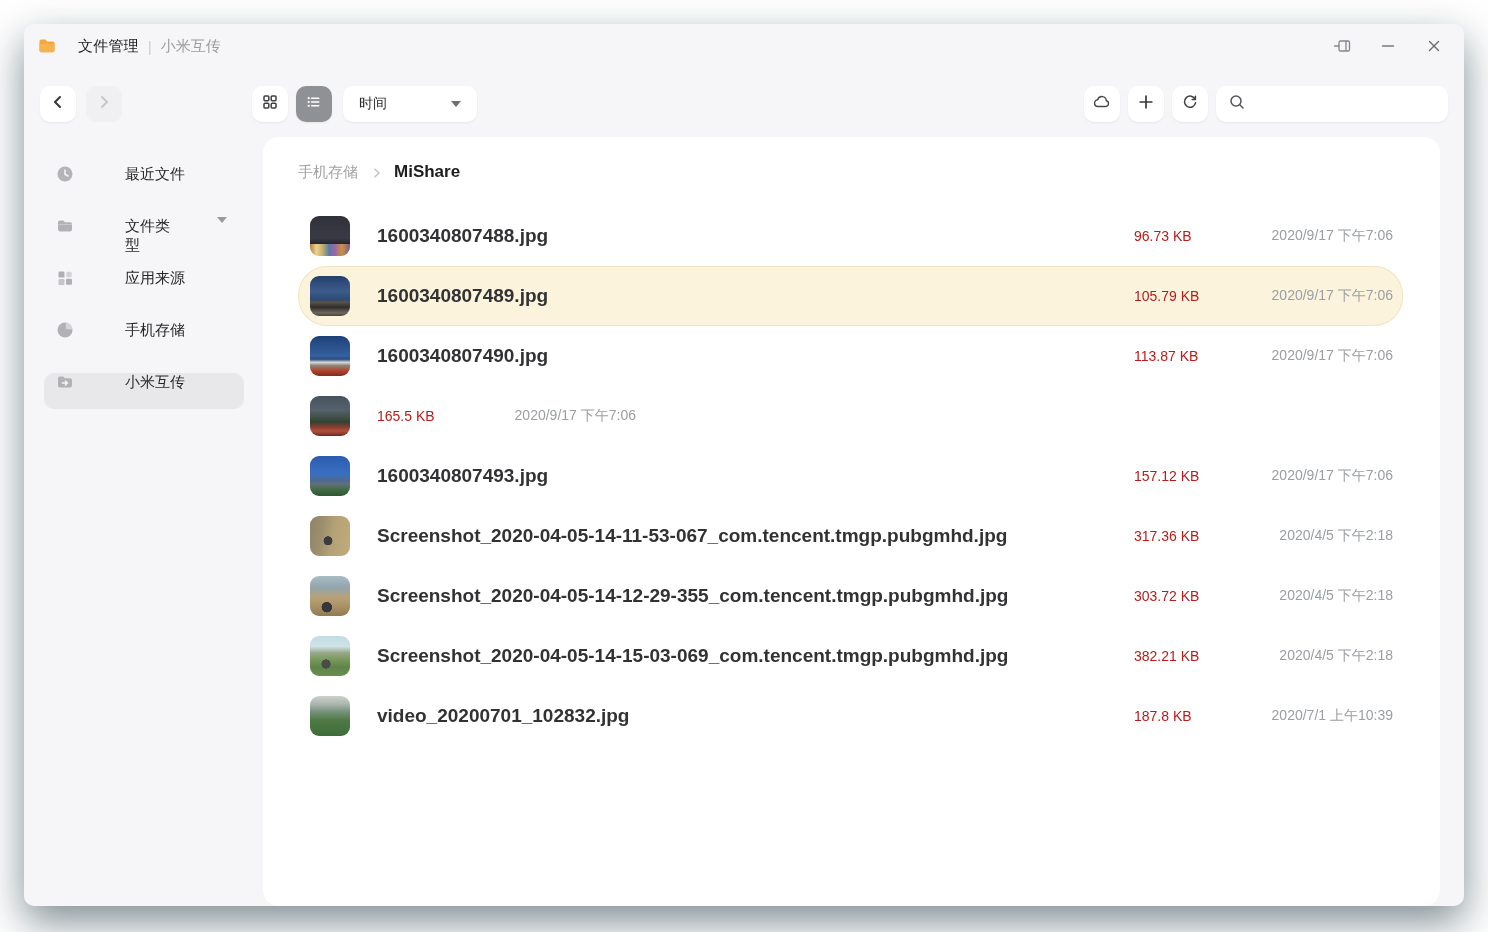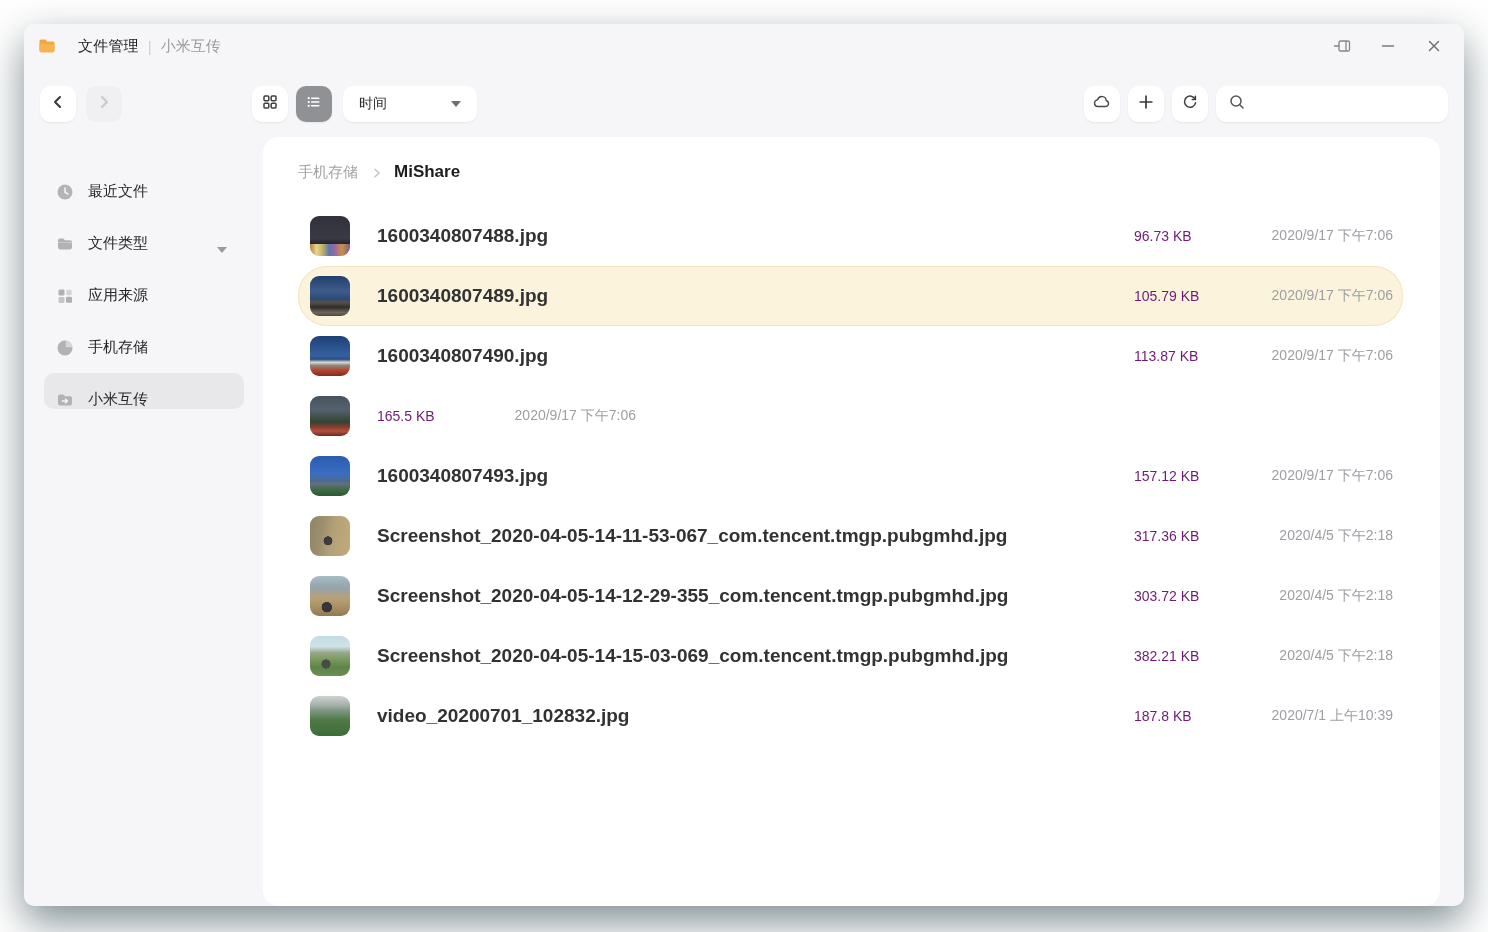--- a/index.html
+++ b/index.html
@@ -43,36 +43,36 @@
   .sort-btn{margin-left:11px;width:134px;height:36px;border-radius:10px;background:#fff;display:flex;align-items:center;
             padding:0 16px;box-sizing:border-box;font-size:14px;color:#2c2c2e;box-shadow:0 1px 2px rgba(30,30,40,.07);cursor:pointer;}
   .caret-down{margin-left:auto;width:0;height:0;border-left:5px solid transparent;border-right:5px solid transparent;border-top:6px solid #6e6e73;}
   .right-tools{margin-left:auto;display:flex;align-items:center;gap:8px;}
   .search-box{width:232px;height:36px;border-radius:10px;background:#fff;display:flex;align-items:center;padding:0 12px;
               box-sizing:border-box;box-shadow:0 1px 2px rgba(30,30,40,.07);}
   .search-box input{border:none;outline:none;background:transparent;flex:1;margin-left:8px;font-size:14px;color:#333;
               font-family:"Liberation Sans","DejaVu Sans",sans-serif;}
   
   .sidenav{position:absolute;left:20px;top:141px;width:200px;display:flex;flex-direction:column;gap:16px;}
-  .side-item{height:36px;border-radius:10px;display:flex;align-items:flex-end;padding:0 12px;box-sizing:border-box;
-             font-size:15px;font-weight:500;color:#27272a;cursor:pointer;}
+  .side-item{height:36px;border-radius:10px;display:flex;align-items:flex-start;padding:0 12px;box-sizing:border-box;
+             font-size:15px;font-weight:500;color:#27272a;cursor:pointer;gap:37px;}
   .side-item.selected{background:#e8e8eb;}
   .side-icon{width:18px;height:18px;margin-right:14px;display:inline-flex;flex:none;}
   .side-caret{margin-left:auto;margin-right:5px;width:0;height:0;border-left:5px solid transparent;border-right:5px solid transparent;border-top:6px solid #9a9a9e;}
   
   .content{position:absolute;left:239px;top:113px;width:1177px;height:769px;background:#ffffff;border-radius:16px;box-sizing:border-box;}
   .breadcrumb{display:flex;align-items:center;padding:25px 0 0 35px;font-size:15px;color:#a3a3a7;}
   .crumb-chevron{display:inline-flex;margin:2px 10px 0 12px;}
   .crumb-current{font-size:17px;font-weight:700;color:#1d1d1f;}
   .file-list{margin:24px 37px 0 35px;}
   .file-row{height:60px;display:flex;align-items:center;padding:0 10px 0 12px;border-radius:14px;box-sizing:border-box;cursor:pointer;}
   .file-row.selected{background:#fcf3dc;box-shadow:inset 0 0 0 1px #f2e5c4;border-radius:29px;}
   .thumb{width:40px;height:40px;border-radius:9px;margin-right:27px;flex:none;}
   .fname{flex:1;min-width:0;font-size:19px;font-weight:600;color:#323234;white-space:nowrap;overflow:hidden;text-overflow:ellipsis;}
-  .fsize{width:120px;flex:none;font-size:14px;color:#701a75;}
+  .fsize{width:120px;flex:none;font-size:14px;color:#b91c1c;}
   .fdate{width:139px;flex:none;text-align:right;font-size:14px;color:#9b9ea3;}
   
   .thumb-night-city-1{background:
       linear-gradient(180deg,#31313b 0%,#3a3a45 55%,#26262f 69%,rgba(0,0,0,0) 70%),
       linear-gradient(90deg,#b87f3a 0%,#e9d292 16%,#c8b46a 30%,#5a79a8 48%,#9a66a8 62%,#c8923e 80%,#7a5a9e 100%);}
   .thumb-night-city-2{background:linear-gradient(180deg,#243f6b 0%,#3d5c8c 38%,#2c4a75 58%,#57514a 66%,#2f2d2b 78%,#6e675c 92%,#4a453e 100%);}
   .thumb-night-city-3{background:linear-gradient(180deg,#1e4078 0%,#35619e 50%,#2a4d84 58%,#d9d7d0 66%,#8c8377 74%,#b3452f 86%,#7e2c20 100%);}
   .thumb-night-city-4{background:linear-gradient(180deg,#46525e 0%,#55616c 35%,#3f4d44 55%,#2f4433 65%,#8c3b2f 78%,#b0513c 88%,#6e2a22 100%);}
   .thumb-night-city-5{background:linear-gradient(180deg,#2b5cae 0%,#3a6ec2 45%,#4c6a8e 62%,#63707c 70%,#3f6b44 84%,#2e5634 100%);}
   .thumb-game-1{background:

